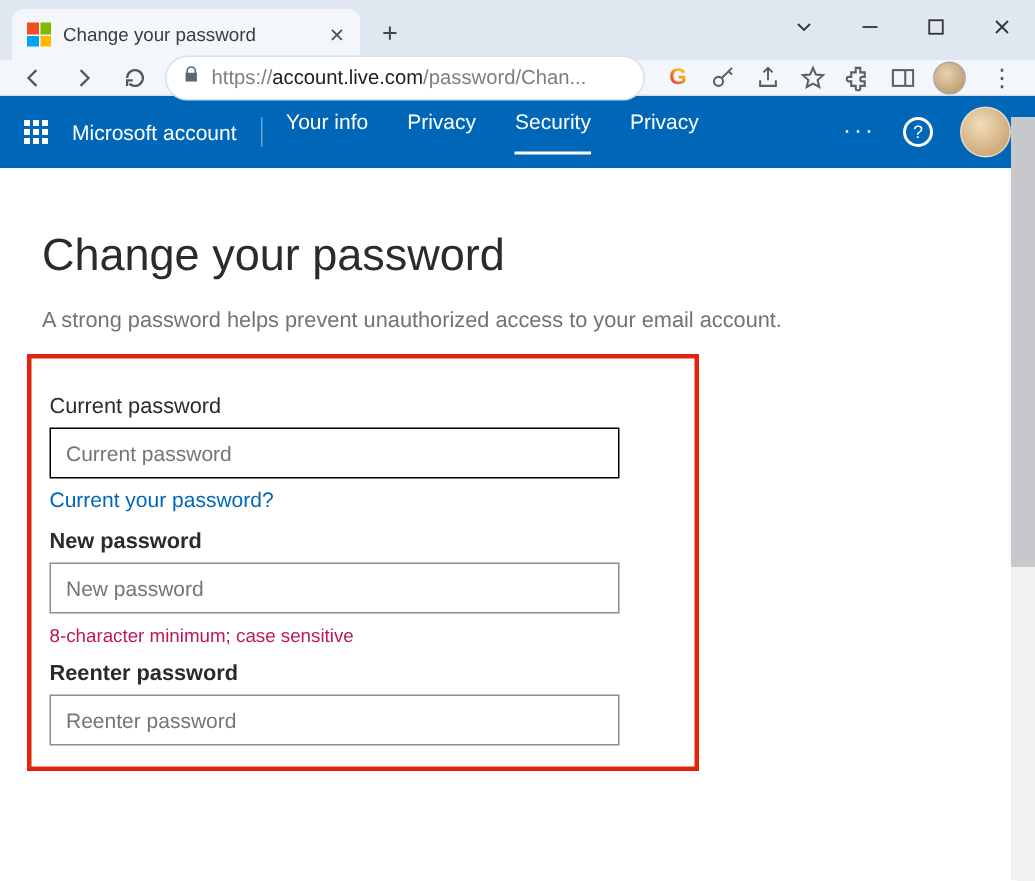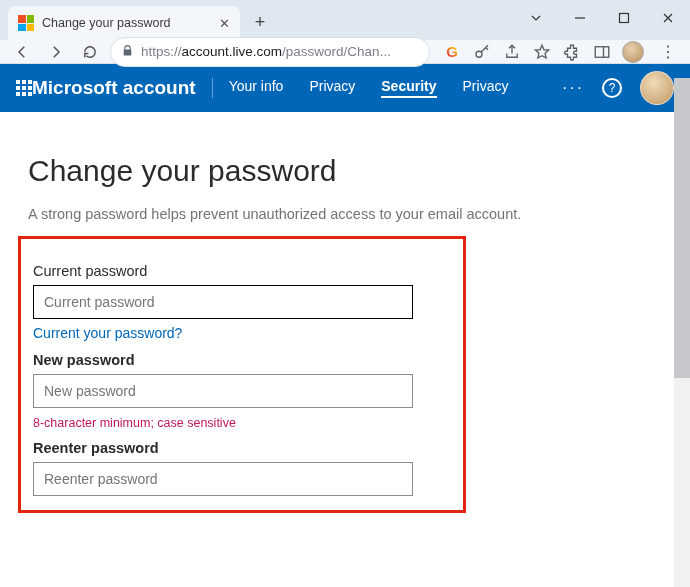--- a/index.html
+++ b/index.html
@@ -29,25 +29,25 @@
     .toolbar-icons .ico { width: 20px; height: 20px; display: flex; align-items: center; justify-content: center; color: #555; cursor: pointer; }
     .toolbar-icons .google { font-weight: 700; font-size: 15px; background: linear-gradient(45deg,#4285F4,#EA4335,#FBBC05,#34A853); -webkit-background-clip: text; color: transparent; }
     .toolbar-icons svg { width: 18px; height: 18px; stroke: #5a5f66; stroke-width: 1.8; fill: none; }
     .avatar-sm { width: 22px; height: 22px; border-radius: 50%; background: radial-gradient(circle at 40% 35%, #e7d2b0, #b78f5d); border: 1px solid #aaa; }
     .more { font-size: 16px; color: #555; padding: 0 6px; cursor: pointer; }
 
     
     .page-header { background: #0067b8; height: 48px; display: flex; align-items: center; padding: 0 16px; color: #fff; }
     .apps-grid { display: grid; grid-template-columns: repeat(3,4px); grid-template-rows: repeat(3,4px); gap: 2px; cursor: pointer; }
     .apps-grid span { background: #fff; }
-    .brand { font-weight: 700; font-size: 19px; }
+    .brand { font-weight: 400; font-size: 14px; margin-left: 16px; }
     .nav-sep { width: 1px; height: 20px; background: rgba(255,255,255,0.4); margin: 0 16px; }
     .nav-links { display: flex; gap: 26px; font-size: 14px; }
     .nav-link { cursor: pointer; }
-    .nav-link.active { font-weight: 700; border-bottom: 2px solid #fff; padding-bottom: 2px; }
+    .nav-link.active { font-weight: 400; border-bottom: 2px solid #fff; padding-bottom: 12px; }
     .nav-right { margin-left: auto; display: flex; align-items: center; gap: 18px; }
     .nav-right .dots { letter-spacing: 2px; cursor: pointer; }
     .nav-right .help { border: 2px solid #fff; border-radius: 50%; width: 20px; height: 20px; display: flex; align-items: center; justify-content: center; font-size: 12px; cursor: pointer; }
     .avatar-lg { width: 34px; height: 34px; border-radius: 50%; background: radial-gradient(circle at 40% 35%, #f0dcb9, #c09662); border: 1px solid rgba(255,255,255,0.5); cursor: pointer; }
 
     
     .content-wrap { position: absolute; left: 0; right: 16px; top: 126px; bottom: 0; overflow: hidden; }
     .scrollbar { position: absolute; right: 0; top: 78px; bottom: 0; width: 16px; background: #f1f1f1; }
     .scrollbar-thumb { position: absolute; top: 0; width: 100%; height: 300px; background: #c6c8cb; }
     .content { padding: 28px 28px 10px 28px; }

